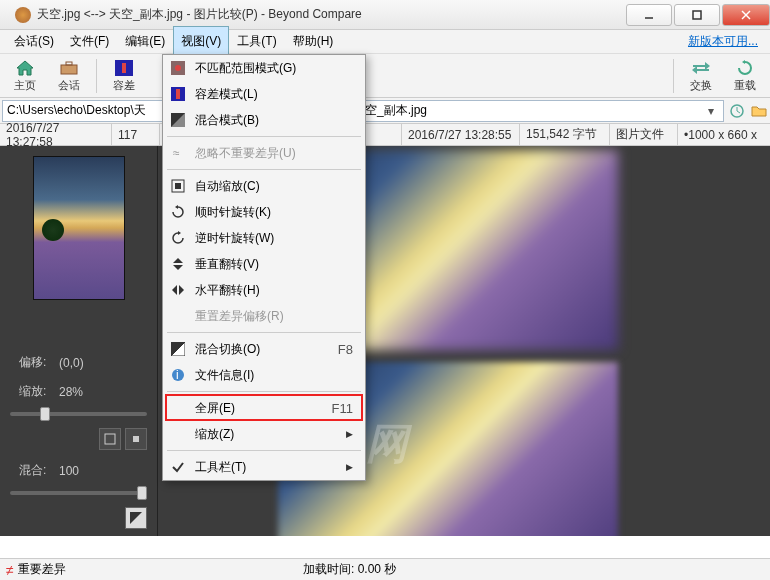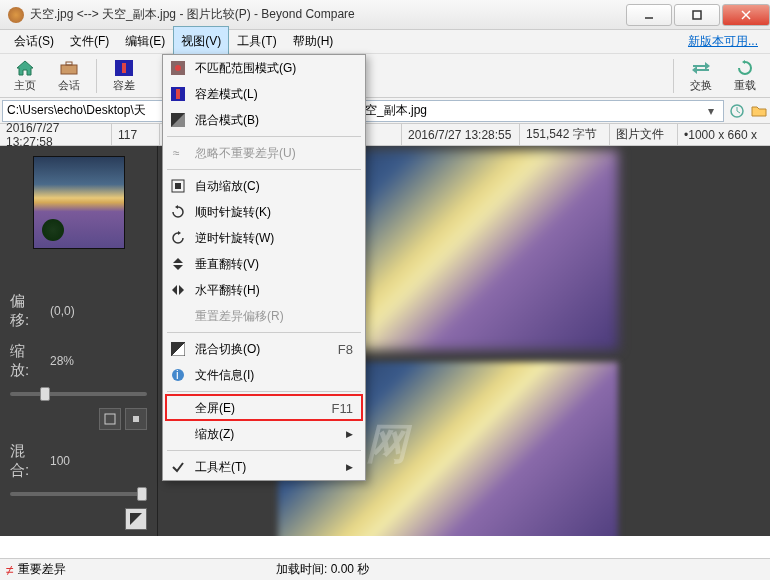--- a/index.html
+++ b/index.html
@@ -1,18 +1,18 @@
 <!DOCTYPE html>
 <html><head>
 <meta charset="utf-8">
 <style>
 * { margin: 0; padding: 0; box-sizing: border-box; font-family: "Microsoft YaHei", sans-serif; font-size: 12px; }
 body { width: 770px; height: 580px; background: #fff; overflow: hidden; position: relative; }
 
-.titlebar { height: 30px; background: linear-gradient(#f8f8f8,#e8e8e8); border-bottom: 1px solid #ccc; display: flex; align-items: center; padding-left: 8px; }
+.titlebar { height: 30px; background: linear-gradient(#f8f8f8,#e8e8e8); border-bottom: 1px solid #ccc; display: flex; align-items: center; padding-left: 15px; }
 .titlebar .icon-app { width: 16px; height: 16px; background: radial-gradient(circle,#d94,#a63); border-radius: 50%; margin-right: 6px; }
 .title-text { flex: 1; color: #333; }
 .win-btns { display: flex; }
 .win-btn { width: 46px; height: 22px; display: flex; align-items: center; justify-content: center; border: 1px solid #bbb; border-radius: 3px; margin-left: 2px; background: linear-gradient(#fff,#eee); }
 .win-btn.close { width: 48px; background: linear-gradient(#e98,#d43); color: #fff; }
 .win-btn svg { width: 10px; height: 10px; }
 
 .menubar { height: 24px; background: #f3f3f3; display: flex; align-items: center; padding: 0 6px; border-bottom: 1px solid #ddd; }
 .menu-item { padding: 3px 8px; cursor: default; }
 .menu-item.active { background: #cce8ff; border: 1px solid #7ab; padding: 6px 7px; }
@@ -30,21 +30,21 @@
 .path-icon { width: 22px; height: 22px; display: flex; align-items: center; justify-content: center; }
 
 .statusbar { height: 22px; background: #f3f3f3; display: flex; align-items: center; border-bottom: 1px solid #ccc; font-size: 11px; color: #333; }
 .statusbar .cell { padding: 0 6px; border-right: 1px solid #ccc; height: 100%; display: flex; align-items: center; }
 
 .content { height: 390px; display: flex; background: #3c3c3c; position: relative; }
 .left-panel { width: 158px; background: #3c3c3c; color: #ccc; padding: 6px; display: flex; flex-direction: column; gap: 12px; border-right: 1px solid #222; }
 .thumb-small { width: 92px; height: 144px; margin: 4px auto 0; background: linear-gradient(#2a3d5a 0%,#4a6a8a 30%,#e8c878 45%,#d4a858 50%,#7a5a9a 60%,#5a4a8a 100%); border: 1px solid #111; position: relative; }
 .thumb-small::before { content:""; position:absolute; left: 8px; top: 62px; width: 22px; height: 22px; background: radial-gradient(circle,#1a3a1a,#0a2a0a); border-radius: 50%; }
 .ctrl-row { display: flex; align-items: center; gap: 6px; padding: 0 4px; }
-.ctrl-label { width: 34px; font-size: 15px; }
+.ctrl-label { width: 34px; font-size: 12px; margin-left: 9px; }
 .slider { flex: 1; height: 4px; background: #666; position: relative; border-radius: 2px; }
 .slider .knob { position: absolute; width: 10px; height: 14px; background: #ddd; border: 1px solid #888; top: -5px; border-radius: 2px; }
 .toggle-btn { width: 22px; height: 22px; border: 1px solid #666; background: #4a4a4a; display: flex; align-items: center; justify-content: center; }
 .toggle-btn.light { background: #ddd; }
 
 .image-area { flex: 1; background: #3c3c3c; position: relative; overflow: hidden; }
 .big-img { position: absolute; background: linear-gradient(135deg,#1a2a4a 0%,#3a5a8a 25%,#e8d888 45%,#f0e8a8 50%,#8a6aaa 65%,#4a3a7a 100%); filter: blur(6px); }
 .big1 { left: 120px; top: 4px; width: 340px; height: 200px; }
 .big2 { left: 120px; top: 216px; width: 340px; height: 196px; filter: blur(3px); }
 .mini-thumb { position: absolute; left: 6px; top: 272px; width: 70px; height: 46px; background: linear-gradient(#2a4a6a,#d8b868,#6a5a9a); border: 1px solid #111; }
@@ -57,21 +57,21 @@
 .dd-item { height: 26px; display: flex; align-items: center; padding: 0 12px 0 32px; position: relative; }
 .dd-item.disabled { color: #999; }
 .dd-item .dd-ico { position: absolute; left: 6px; width: 18px; height: 18px; display: flex; align-items: center; justify-content: center; }
 .dd-item .shortcut { margin-left: auto; color: #555; font-size: 13px; }
 .dd-item .arrow { margin-left: auto; font-size: 9px; color: #333; }
 .dd-sep { height: 1px; background: #ccc; margin: 3px 4px; }
 .dd-highlight { position: absolute; border: 2px solid #e22; pointer-events: none; }
 
 .footer { position: absolute; bottom: 0; left: 0; right: 0; height: 22px; background: #f3f3f3; border-top: 1px solid #ccc; display: flex; align-items: center; padding: 0 6px; font-size: 11px; }
 .footer .ne { color: #d33; font-size: 14px; margin-right: 4px; }
-.footer .mid { position: absolute; left: 276px; }
+.footer .mid { position: absolute; left: 303px; }
 
 svg { display: block; }
 </style>
 </head>
 <body>
 
 <div class="titlebar">
   <div class="icon-app"></div>
   <div class="title-text">天空.jpg &lt;--&gt; 天空_副本.jpg - 图片比较(P) - Beyond Compare</div>
   <div class="win-btns">

